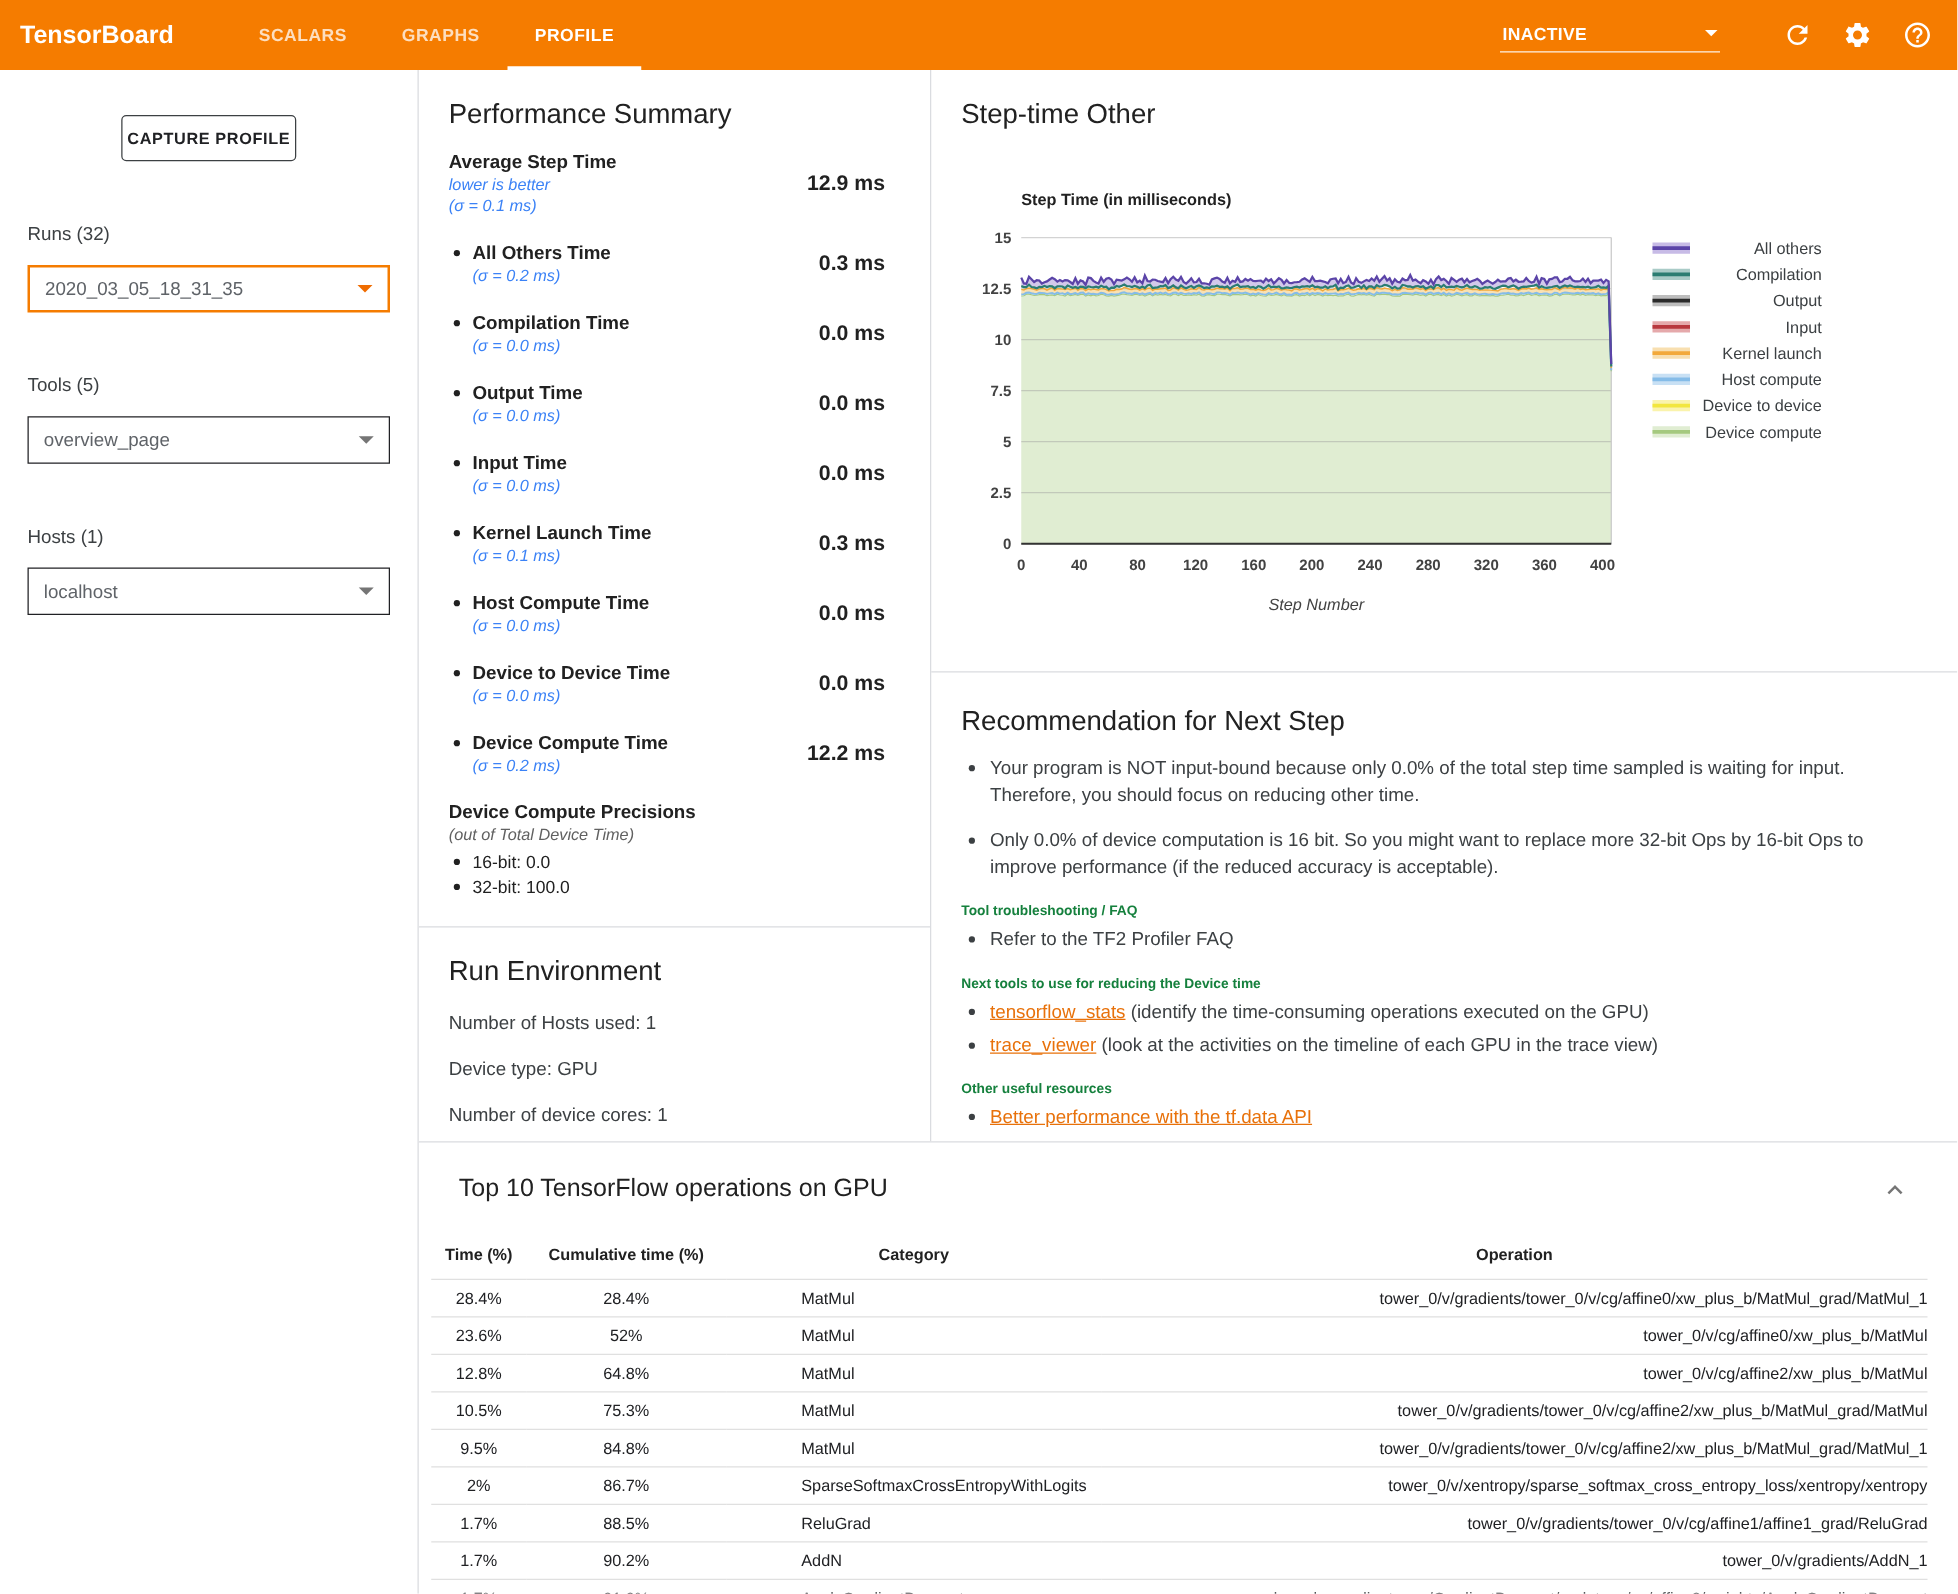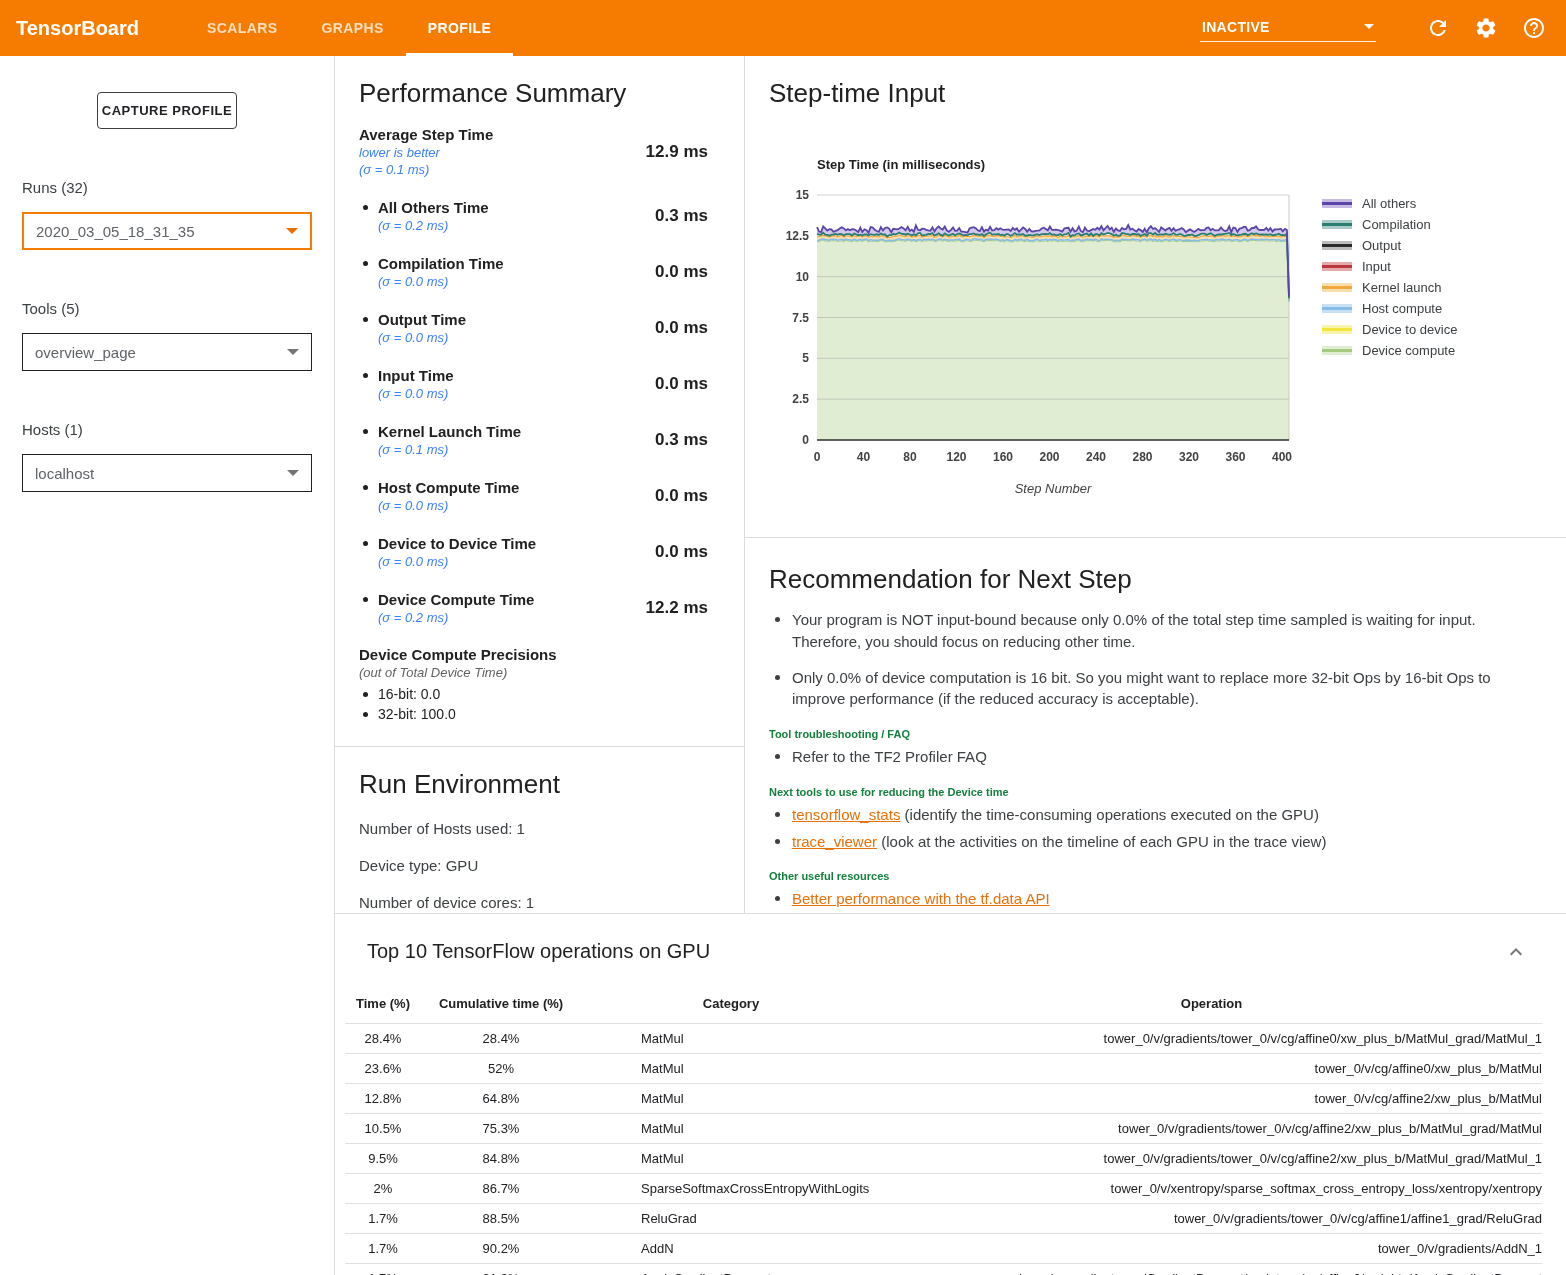--- a/index.html
+++ b/index.html
@@ -38,21 +38,21 @@
   .sb-label { font-size: 15px; color: #3C4043; margin-top: 50px; margin-bottom: 16px; }
   .sb-select { height: 38px; border: 1px solid #202124; display: flex; align-items: center;
     padding: 0 12px; font-size: 15px; color: #5F6368; cursor: pointer; background: #fff; }
   .sb-select.accent { border: 2px solid #F57C00; }
   .sb-caret { margin-left: auto; width: 0; height: 0; border-left: 6px solid transparent;
     border-right: 6px solid transparent; border-top: 6px solid #757575; }
   .sb-select.accent .sb-caret { border-top-color: #EF6C00; }
 
   
   .pane { padding: 22px 24px; }
-  .section-title { font-size: 26px; font-weight: normal; color: #212121; }
+  .section-title { font-size: 22px; font-weight: normal; color: #212121; }
   .ps-body { margin-top: 16px; }
   .metric-row { display: flex; align-items: center; margin-bottom: 20px; }
   .metric-left { flex: 1; display: flex; }
   .m-bullet { width: 5px; height: 5px; border-radius: 50%; background: #212121;
     margin: 7px 10px 0 4px; flex-shrink: 0; }
   .m-label { font-size: 15px; font-weight: bold; color: #212121; line-height: 19px; }
   .m-note, .m-sigma { font-size: 13px; font-style: italic; color: #3b82f6; line-height: 17px; }
   .m-value { width: 96px; text-align: right; font-size: 17px; font-weight: bold;
     color: #212121; padding-right: 12px; flex-shrink: 0; }
   .prec-title { font-size: 15px; font-weight: bold; margin-top: 6px; }
@@ -61,21 +61,21 @@
   .divider-h { border-top: 1px solid #DADCE0; }
 
   
   .env-line { font-size: 15px; color: #3C4043; margin-top: 20px; }
 
   
   .graph-pane { padding: 22px 24px 0 24px; border-bottom: 1px solid #DADCE0; min-height: 482px; }
   .chart-wrap { display: flex; margin-top: 44px; }
   .chart-svg { flex-shrink: 0; }
   .legend { margin-top: 40px; margin-left: 8px; }
-  .legend-item { display: flex; align-items: center; height: 21px; }
+  .legend-item { display: flex; align-items: center; height: 21px; justify-content: space-between; }
   .legend-swatch { width: 30px; height: 9px; position: relative; margin-right: 10px; flex-shrink: 0; }
   .legend-swatch .band { position: absolute; inset: 0; }
   .legend-swatch .line { position: absolute; left: 0; right: 0; top: 3px; height: 3px; }
   .legend-label { font-size: 13px; color: #3C4043; }
 
   
   .rec-pane { padding: 26px 24px; }
   .rec-bullets { margin-top: 14px; }
   .rec-item { display: flex; margin-bottom: 14px; }
   .rec-dot { width: 5px; height: 5px; border-radius: 50%; background: #3C4043;
@@ -276,21 +276,21 @@
           <div id="env-lines">
               <div class="env-line">Number of Hosts used: 1</div>
               <div class="env-line">Device type: GPU</div>
               <div class="env-line">Number of device cores: 1</div>
             </div>
         </div>
       </div>
 
       <div class="col-right">
         <div class="graph-pane">
-          <div class="section-title">Step-time Input</div>
+          <div class="section-title">Step-time Other</div>
           <div class="chart-wrap">
             <svg id="chart" class="chart-svg" width="545" height="345" viewBox="0 0 545 345">
                 <text x="48" y="16" font-size="13" font-weight="bold" fill="#212121">Step Time (in milliseconds)</text>
                 <polygon points="48.0,88.8 50.1,88.6 52.1,87.3 54.2,87.3 56.2,87.8 58.3,88.3 60.4,88.2 62.4,87.7 64.5,87.7 66.6,87.7 68.6,88.4 70.7,88.1 72.7,87.9 74.8,88.5 76.9,87.3 78.9,88.0 81.0,88.2 83.0,88.8 85.1,87.4 87.2,88.5 89.2,88.1 91.3,87.5 93.3,88.3 95.4,87.5 97.5,87.3 99.5,88.9 101.6,87.9 103.7,88.6 105.7,88.0 107.8,88.6 109.8,88.4 111.9,87.4 114.0,87.8 116.0,88.7 118.1,88.8 120.1,88.3 122.2,88.8 124.3,88.5 126.3,88.2 128.4,87.3 130.4,87.3 132.5,87.7 134.6,88.0 136.6,88.3 138.7,87.5 140.8,87.6 142.8,88.3 144.9,87.7 146.9,88.8 149.0,87.9 151.1,87.3 153.1,88.7 155.2,87.6 157.2,88.0 159.3,87.5 161.4,87.9 163.4,87.5 165.5,88.4 167.5,88.6 169.6,87.3 171.7,87.4 173.7,88.4 175.8,87.3 177.9,88.3 179.9,88.3 182.0,87.9 184.0,88.2 186.1,87.8 188.2,88.0 190.2,87.3 192.3,88.7 194.3,88.8 196.4,87.9 198.5,87.7 200.5,88.4 202.6,88.5 204.6,87.3 206.7,87.4 208.8,87.6 210.8,87.5 212.9,88.1 215.0,88.7 217.0,87.7 219.1,87.7 221.1,87.5 223.2,87.8 225.3,87.7 227.3,87.4 229.4,87.8 231.4,88.6 233.5,88.2 235.6,88.9 237.6,87.5 239.7,88.4 241.7,88.8 243.8,88.9 245.9,87.6 247.9,88.3 250.0,88.1 252.1,87.5 254.1,88.2 256.2,88.7 258.2,87.8 260.3,88.7 262.4,88.7 264.4,88.9 266.5,87.9 268.5,87.7 270.6,88.8 272.7,88.1 274.7,88.4 276.8,87.6 278.8,88.6 280.9,87.4 283.0,88.4 285.0,87.5 287.1,87.9 289.2,88.9 291.2,88.0 293.3,88.5 295.3,88.2 297.4,88.4 299.5,88.1 301.5,88.9 303.6,88.6 305.6,88.6 307.7,87.8 309.8,87.4 311.8,88.7 313.9,88.8 315.9,88.2 318.0,87.5 320.1,87.8 322.1,87.6 324.2,88.1 326.3,87.5 328.3,88.4 330.4,88.8 332.4,87.4 334.5,87.7 336.6,87.5 338.6,87.3 340.7,87.7 342.7,87.7 344.8,88.7 346.9,88.8 348.9,88.7 351.0,88.8 353.0,87.6 355.1,87.4 357.2,87.6 359.2,87.7 361.3,88.0 363.4,87.3 365.4,87.7 367.5,88.2 369.5,87.8 371.6,88.8 373.7,87.5 375.7,87.4 377.8,88.5 379.8,87.7 381.9,87.7 384.0,88.5 386.0,87.6 388.1,88.8 390.1,88.0 392.2,88.8 394.3,88.4 396.3,87.4 398.4,87.9 400.5,88.6 402.5,88.1 404.6,87.7 406.6,88.6 408.7,88.6 410.8,87.6 412.8,88.4 414.9,88.7 416.9,88.4 419.0,88.5 421.1,88.5 423.1,88.7 425.2,88.3 427.2,88.8 429.3,88.8 431.4,88.2 433.4,88.1 435.5,87.8 437.6,87.4 439.6,88.1 441.7,88.2 443.7,88.7 445.8,88.5 447.9,87.7 449.9,88.4 452.0,87.7 454.0,87.2 456.1,88.2 458.2,87.8 460.2,87.5 462.3,88.6 464.3,88.2 466.4,87.9 468.5,88.1 470.5,88.8 472.6,88.5 474.7,87.6 476.7,87.5 478.8,88.7 480.8,87.6 482.9,87.4 485.0,87.2 487.0,87.6 489.1,87.9 491.1,87.9 493.2,87.3 495.3,88.1 497.3,87.4 499.4,88.2 501.4,87.8 503.5,87.9 505.6,87.9 507.6,88.5 509.7,88.0 511.8,88.6 513.8,88.3 515.9,88.4 517.9,87.4 520.0,149.0 520,287 48,287" fill="#E0EDD2"></polygon>
                 <polygon points="48.0,87.6 50.1,87.3 52.1,86.2 54.2,86.0 56.2,86.6 58.3,87.0 60.4,87.1 62.4,86.3 64.5,86.4 66.6,86.5 68.6,87.2 70.7,86.7 72.7,86.4 74.8,87.3 76.9,86.1 78.9,86.9 81.0,86.7 83.0,87.5 85.1,86.1 87.2,87.3 89.2,87.0 91.3,86.4 93.3,87.3 95.4,86.2 97.5,86.1 99.5,87.7 101.6,86.6 103.7,87.2 105.7,87.0 107.8,87.4 109.8,87.2 111.9,86.3 114.0,86.6 116.0,87.6 118.1,87.7 120.1,87.3 122.2,87.6 124.3,87.4 126.3,87.1 128.4,86.2 130.4,85.8 132.5,86.7 134.6,86.8 136.6,87.1 138.7,86.2 140.8,86.5 142.8,87.3 144.9,86.7 146.9,87.6 149.0,86.8 151.1,86.3 153.1,87.6 155.2,86.2 157.2,86.9 159.3,86.1 161.4,86.9 163.4,86.1 165.5,87.3 167.5,87.2 169.6,86.2 171.7,86.0 173.7,87.1 175.8,86.3 177.9,86.9 179.9,87.2 182.0,86.7 184.0,87.2 186.1,86.5 188.2,86.7 190.2,85.9 192.3,87.6 194.3,87.7 196.4,86.6 198.5,86.6 200.5,87.0 202.6,87.3 204.6,85.9 206.7,85.9 208.8,86.5 210.8,86.4 212.9,86.7 215.0,87.7 217.0,86.3 219.1,86.5 221.1,86.1 223.2,86.4 225.3,86.5 227.3,86.1 229.4,86.8 231.4,87.6 233.5,86.8 235.6,87.6 237.6,86.5 239.7,87.1 241.7,87.5 243.8,87.8 245.9,86.4 247.9,87.1 250.0,86.9 252.1,86.1 254.1,87.2 256.2,87.3 258.2,86.5 260.3,87.7 262.4,87.6 264.4,87.9 266.5,86.5 268.5,86.3 270.6,87.6 272.7,86.9 274.7,87.0 276.8,86.2 278.8,87.4 280.9,86.4 283.0,87.0 285.0,86.4 287.1,86.7 289.2,87.6 291.2,86.5 293.3,87.1 295.3,87.0 297.4,86.9 299.5,86.6 301.5,87.7 303.6,87.1 305.6,87.3 307.7,86.5 309.8,86.1 311.8,87.4 313.9,87.4 315.9,86.9 318.0,86.2 320.1,86.8 322.1,86.4 324.2,87.1 326.3,86.2 328.3,87.1 330.4,87.9 332.4,86.0 334.5,86.8 336.6,86.2 338.6,86.2 340.7,86.5 342.7,86.6 344.8,87.6 346.9,87.4 348.9,87.5 351.0,87.4 353.0,86.4 355.1,86.3 357.2,86.5 359.2,86.7 361.3,87.0 363.4,86.1 365.4,86.4 367.5,86.8 369.5,86.7 371.6,87.6 373.7,86.4 375.7,86.1 377.8,87.1 379.8,86.6 381.9,86.2 384.0,87.3 386.0,86.1 388.1,87.7 390.1,86.6 392.2,87.5 394.3,87.3 396.3,86.3 398.4,86.8 400.5,87.3 402.5,86.7 404.6,86.2 406.6,87.3 408.7,87.3 410.8,86.6 412.8,87.3 414.9,87.6 416.9,87.1 419.0,87.0 421.1,87.4 423.1,87.6 425.2,87.3 427.2,87.5 429.3,87.7 431.4,87.0 433.4,86.7 435.5,86.7 437.6,86.3 439.6,87.0 441.7,86.9 443.7,87.3 445.8,87.3 447.9,86.5 449.9,87.0 452.0,86.4 454.0,86.1 456.1,87.0 458.2,86.7 460.2,86.3 462.3,87.2 464.3,87.1 466.4,86.8 468.5,86.8 470.5,87.6 472.6,87.5 474.7,86.2 476.7,86.3 478.8,87.7 480.8,86.5 482.9,86.0 485.0,86.2 487.0,86.5 489.1,86.8 491.1,86.6 493.2,86.3 495.3,86.7 497.3,86.0 499.4,87.0 501.4,86.7 503.5,86.8 505.6,86.5 507.6,87.3 509.7,86.6 511.8,87.5 513.8,87.3 515.9,87.1 517.9,86.1 520.0,148.2 520.0,146.5 517.9,82.2 515.9,83.5 513.8,83.2 511.8,84.2 509.7,83.1 507.6,83.5 505.6,83.2 503.5,83.4 501.4,83.7 499.4,83.8 497.3,83.0 495.3,83.6 493.2,82.3 491.1,83.3 489.1,82.6 487.0,82.3 485.0,82.6 482.9,81.8 480.8,82.7 478.8,83.9 476.7,83.0 474.7,82.1 472.6,83.7 470.5,83.7 468.5,83.8 466.4,83.6 464.3,83.0 462.3,83.6 460.2,82.3 458.2,82.9 456.1,83.3 454.0,82.5 452.0,83.1 449.9,82.8 447.9,83.2 445.8,84.3 443.7,83.4 441.7,82.8 439.6,83.3 437.6,83.2 435.5,82.6 433.4,83.1 431.4,83.5 429.3,84.7 427.2,84.4 425.2,84.3 423.1,84.1 421.1,84.0 419.0,83.9 416.9,83.9 414.9,84.2 412.8,83.7 410.8,83.5 408.7,83.5 406.6,83.1 404.6,82.4 402.5,83.2 400.5,84.1 398.4,83.6 396.3,82.1 394.3,84.2 392.2,83.7 390.1,83.4 388.1,84.3 386.0,82.6 384.0,83.8 381.9,82.0 379.8,82.5 377.8,83.8 375.7,83.1 373.7,83.1 371.6,84.4 369.5,82.7 367.5,83.6 365.4,82.8 363.4,82.1 361.3,83.3 359.2,83.2 357.2,83.3 355.1,82.3 353.0,82.2 351.0,83.8 348.9,84.3 346.9,83.4 344.8,84.6 342.7,83.3 340.7,82.9 338.6,82.5 336.6,83.2 334.5,82.9 332.4,81.9 330.4,83.8 328.3,83.0 326.3,82.7 324.2,83.9 322.1,82.7 320.1,83.4 318.0,83.1 315.9,83.8 313.9,84.1 311.8,83.4 309.8,82.4 307.7,83.5 305.6,83.8 303.6,83.8 301.5,84.6 299.5,82.4 297.4,83.7 295.3,83.7 293.3,83.9 291.2,83.2 289.2,84.6 287.1,83.4 285.0,82.8 283.0,84.1 280.9,82.5 278.8,83.8 276.8,82.6 274.7,83.0 272.7,83.6 270.6,84.0 268.5,83.2 266.5,83.1 264.4,84.7 262.4,84.0 260.3,83.8 258.2,83.5 256.2,84.2 254.1,83.2 252.1,82.7 250.0,83.7 247.9,83.9 245.9,82.4 243.8,83.8 241.7,84.3 239.7,84.0 237.6,83.5 235.6,84.1 233.5,83.4 231.4,83.5 229.4,82.7 227.3,82.5 225.3,83.3 223.2,83.4 221.1,82.0 219.1,82.8 217.0,82.6 215.0,84.6 212.9,82.5 210.8,83.3 208.8,82.8 206.7,82.9 204.6,82.4 202.6,83.4 200.5,83.7 198.5,83.5 196.4,83.3 194.3,84.0 192.3,83.7 190.2,81.6 188.2,83.6 186.1,83.5 184.0,83.1 182.0,83.8 179.9,84.1 177.9,83.4 175.8,82.3 173.7,84.1 171.7,82.9 169.6,82.2 167.5,84.0 165.5,84.3 163.4,82.5 161.4,82.8 159.3,83.0 157.2,83.4 155.2,83.2 153.1,84.2 151.1,82.4 149.0,82.6 146.9,84.0 144.9,83.1 142.8,84.2 140.8,83.0 138.7,82.9 136.6,83.6 134.6,83.4 132.5,82.6 130.4,81.8 128.4,83.2 126.3,83.5 124.3,83.4 122.2,84.3 120.1,84.3 118.1,84.8 116.0,83.7 114.0,82.9 111.9,82.9 109.8,84.0 107.8,83.6 105.7,83.2 103.7,83.8 101.6,83.3 99.5,84.4 97.5,83.0 95.4,82.9 93.3,84.2 91.3,82.6 89.2,83.2 87.2,83.8 85.1,82.8 83.0,83.6 81.0,83.3 78.9,83.0 76.9,82.9 74.8,84.2 72.7,82.3 70.7,83.0 68.6,84.1 66.6,83.0 64.5,82.7 62.4,83.3 60.4,84.1 58.3,83.4 56.2,82.9 54.2,82.4 52.1,82.9 50.1,83.9 48.0,83.5" fill="#F8DFB0" opacity="0.95"></polygon>
                 <polygon points="48.0,80.9 50.1,81.7 52.1,81.7 54.2,79.8 56.2,81.6 58.3,81.9 60.4,82.7 62.4,81.6 64.5,81.7 66.6,80.8 68.6,81.7 70.7,80.9 72.7,81.1 74.8,82.6 76.9,81.1 78.9,81.1 81.0,81.2 83.0,82.6 85.1,80.5 87.2,81.4 89.2,82.2 91.3,81.6 93.3,82.5 95.4,81.3 97.5,81.5 99.5,82.5 101.6,81.1 103.7,81.6 105.7,81.8 107.8,81.3 109.8,82.1 111.9,80.6 114.0,81.6 116.0,81.3 118.1,83.5 120.1,82.2 122.2,82.2 124.3,80.8 126.3,81.5 128.4,80.6 130.4,79.6 132.5,80.9 134.6,81.0 136.6,81.7 138.7,80.8 140.8,81.5 142.8,82.4 144.9,81.3 146.9,82.4 149.0,80.4 151.1,79.9 153.1,82.5 155.2,82.1 157.2,81.9 159.3,80.9 161.4,81.1 163.4,80.1 165.5,82.5 167.5,81.7 169.6,80.3 171.7,81.9 173.7,82.6 175.8,80.4 177.9,81.8 179.9,82.6 182.0,81.6 184.0,80.8 186.1,82.4 188.2,81.1 190.2,80.4 192.3,81.3 194.3,82.5 196.4,81.9 198.5,82.4 200.5,81.1 202.6,81.2 204.6,80.5 206.7,81.5 208.8,81.3 210.8,82.0 212.9,81.1 215.0,83.0 217.0,81.3 219.1,80.4 221.1,79.7 223.2,81.6 225.3,81.3 227.3,81.3 229.4,81.0 231.4,82.1 233.5,81.6 235.6,82.6 237.6,80.9 239.7,81.5 241.7,83.0 243.8,81.7 245.9,80.1 247.9,81.8 250.0,81.4 252.1,81.6 254.1,81.1 256.2,82.7 258.2,82.5 260.3,81.9 262.4,82.3 264.4,82.5 266.5,81.6 268.5,81.4 270.6,82.1 272.7,81.1 274.7,81.2 276.8,80.9 278.8,81.4 280.9,80.2 283.0,81.8 285.0,81.4 287.1,82.1 289.2,82.1 291.2,81.0 293.3,82.5 295.3,81.3 297.4,81.1 299.5,79.9 301.5,83.6 303.6,82.1 305.6,82.4 307.7,81.0 309.8,80.4 311.8,82.2 313.9,82.0 315.9,81.2 318.0,80.6 320.1,82.4 322.1,80.4 324.2,82.9 326.3,81.2 328.3,81.2 330.4,82.5 332.4,80.2 334.5,81.3 336.6,81.0 338.6,79.9 340.7,80.3 342.7,81.1 344.8,82.7 346.9,81.5 348.9,82.9 351.0,82.6 353.0,80.0 355.1,80.4 357.2,81.2 359.2,81.2 361.3,82.0 363.4,81.0 365.4,80.9 367.5,81.7 369.5,81.1 371.6,82.9 373.7,82.0 375.7,81.1 377.8,82.7 379.8,80.1 381.9,80.1 384.0,81.7 386.0,80.0 388.1,81.8 390.1,81.6 392.2,81.4 394.3,81.7 396.3,80.7 398.4,81.4 400.5,81.9 402.5,81.4 404.6,80.1 406.6,81.7 408.7,81.8 410.8,81.0 412.8,81.6 414.9,82.9 416.9,82.8 419.0,81.8 421.1,82.0 423.1,81.5 425.2,82.8 427.2,83.0 429.3,82.1 431.4,81.2 433.4,80.6 435.5,80.7 437.6,81.9 439.6,81.1 441.7,80.3 443.7,81.4 445.8,83.0 447.9,81.8 449.9,81.3 452.0,81.5 454.0,81.1 456.1,80.8 458.2,80.5 460.2,79.9 462.3,82.1 464.3,81.0 466.4,82.0 468.5,82.3 470.5,81.9 472.6,81.6 474.7,81.0 476.7,80.8 478.8,82.4 480.8,81.3 482.9,80.3 485.0,81.3 487.0,80.4 489.1,81.2 491.1,81.6 493.2,81.3 495.3,81.7 497.3,81.5 499.4,81.8 501.4,81.3 503.5,82.3 505.6,82.0 507.6,81.7 509.7,80.7 511.8,82.1 513.8,82.0 515.9,82.3 517.9,80.7 520.0,145.2 520.0,143.3 517.9,77.1 515.9,75.9 513.8,78.3 511.8,75.7 509.7,76.4 507.6,76.4 505.6,76.5 503.5,78.5 501.4,75.0 499.4,77.5 497.3,74.9 495.3,76.8 493.2,77.0 491.1,77.0 489.1,76.3 487.0,73.4 485.0,75.0 482.9,75.0 480.8,77.2 478.8,77.7 476.7,73.9 474.7,73.9 472.6,75.1 470.5,75.5 468.5,78.9 466.4,75.1 464.3,74.5 462.3,79.2 460.2,73.4 458.2,77.4 456.1,78.1 454.0,76.8 452.0,74.4 449.9,77.1 447.9,77.3 445.8,77.4 443.7,75.8 441.7,77.2 439.6,74.4 437.6,74.9 435.5,77.1 433.4,77.1 431.4,77.3 429.3,75.8 427.2,77.6 425.2,79.0 423.1,77.7 421.1,76.4 419.0,77.6 416.9,79.2 414.9,76.6 412.8,75.0 410.8,76.1 408.7,76.8 406.6,77.8 404.6,75.2 402.5,77.8 400.5,74.9 398.4,75.8 396.3,77.5 394.3,75.9 392.2,74.4 390.1,79.0 388.1,76.8 386.0,75.1 384.0,76.0 381.9,73.2 379.8,75.3 377.8,79.4 375.7,75.8 373.7,79.0 371.6,77.1 369.5,76.1 367.5,78.6 365.4,77.3 363.4,75.7 361.3,76.5 359.2,72.0 357.2,75.9 355.1,76.2 353.0,74.9 351.0,77.9 348.9,77.4 346.9,75.5 344.8,78.9 342.7,74.7 340.7,76.4 338.6,72.9 336.6,75.0 334.5,77.4 332.4,73.2 330.4,76.6 328.3,74.8 326.3,76.8 324.2,76.0 322.1,77.1 320.1,78.3 318.0,77.5 315.9,74.6 313.9,79.3 311.8,78.0 309.8,73.5 307.7,77.6 305.6,78.5 303.6,75.2 301.5,78.6 299.5,74.8 297.4,75.0 295.3,75.6 293.3,78.6 291.2,77.6 289.2,77.1 287.1,76.6 285.0,76.9 283.0,76.9 280.9,73.6 278.8,77.5 276.8,76.1 274.7,74.7 272.7,75.5 270.6,77.4 268.5,77.7 266.5,77.8 264.4,78.5 262.4,78.4 260.3,76.0 258.2,78.8 256.2,75.9 254.1,74.5 252.1,76.7 250.0,78.7 247.9,75.4 245.9,76.8 243.8,74.9 241.7,77.9 239.7,76.5 237.6,76.6 235.6,76.8 233.5,76.7 231.4,75.3 229.4,76.6 227.3,75.2 225.3,77.1 223.2,77.5 221.1,73.9 219.1,77.5 217.0,76.6 215.0,78.7 212.9,74.2 210.8,78.2 208.8,77.3 206.7,75.2 204.6,74.1 202.6,74.7 200.5,75.5 198.5,79.7 196.4,79.0 194.3,78.6 192.3,78.6 190.2,75.0 188.2,77.6 186.1,77.8 184.0,74.6 182.0,76.9 179.9,78.9 177.9,77.6 175.8,73.6 173.7,76.6 171.7,75.6 169.6,73.4 167.5,75.3 165.5,78.5 163.4,74.4 161.4,77.7 159.3,77.3 157.2,76.8 155.2,75.8 153.1,75.7 151.1,77.2 149.0,76.8 146.9,72.5 144.9,78.7 142.8,76.6 140.8,77.9 138.7,73.9 136.6,77.4 134.6,75.4 132.5,74.0 130.4,75.5 128.4,76.4 126.3,76.1 124.3,75.8 122.2,79.3 120.1,75.6 118.1,74.4 116.0,75.0 114.0,77.4 111.9,74.1 109.8,78.8 107.8,78.0 105.7,76.7 103.7,74.5 101.6,74.0 99.5,79.9 97.5,77.2 95.4,76.3 93.3,79.0 91.3,74.6 89.2,79.2 87.2,77.6 85.1,76.3 83.0,76.1 81.0,77.2 78.9,76.1 76.9,77.3 74.8,75.4 72.7,74.2 70.7,75.6 68.6,77.1 66.6,77.8 64.5,78.8 62.4,76.4 60.4,76.2 58.3,77.6 56.2,75.4 54.2,73.4 52.1,79.0 50.1,78.7 48.0,74.1" fill="#C7BBE6" opacity="0.8"></polygon>
                 <line x1="48" y1="287" x2="520" y2="287" stroke="#9E9E9E" stroke-opacity="0.45" stroke-width="1"></line>
                 <line x1="48" y1="246.16666666666669" x2="520" y2="246.16666666666669" stroke="#9E9E9E" stroke-opacity="0.45" stroke-width="1"></line>
                 <line x1="48" y1="205.33333333333334" x2="520" y2="205.33333333333334" stroke="#9E9E9E" stroke-opacity="0.45" stroke-width="1"></line>
                 <line x1="48" y1="164.5" x2="520" y2="164.5" stroke="#9E9E9E" stroke-opacity="0.45" stroke-width="1"></line>

